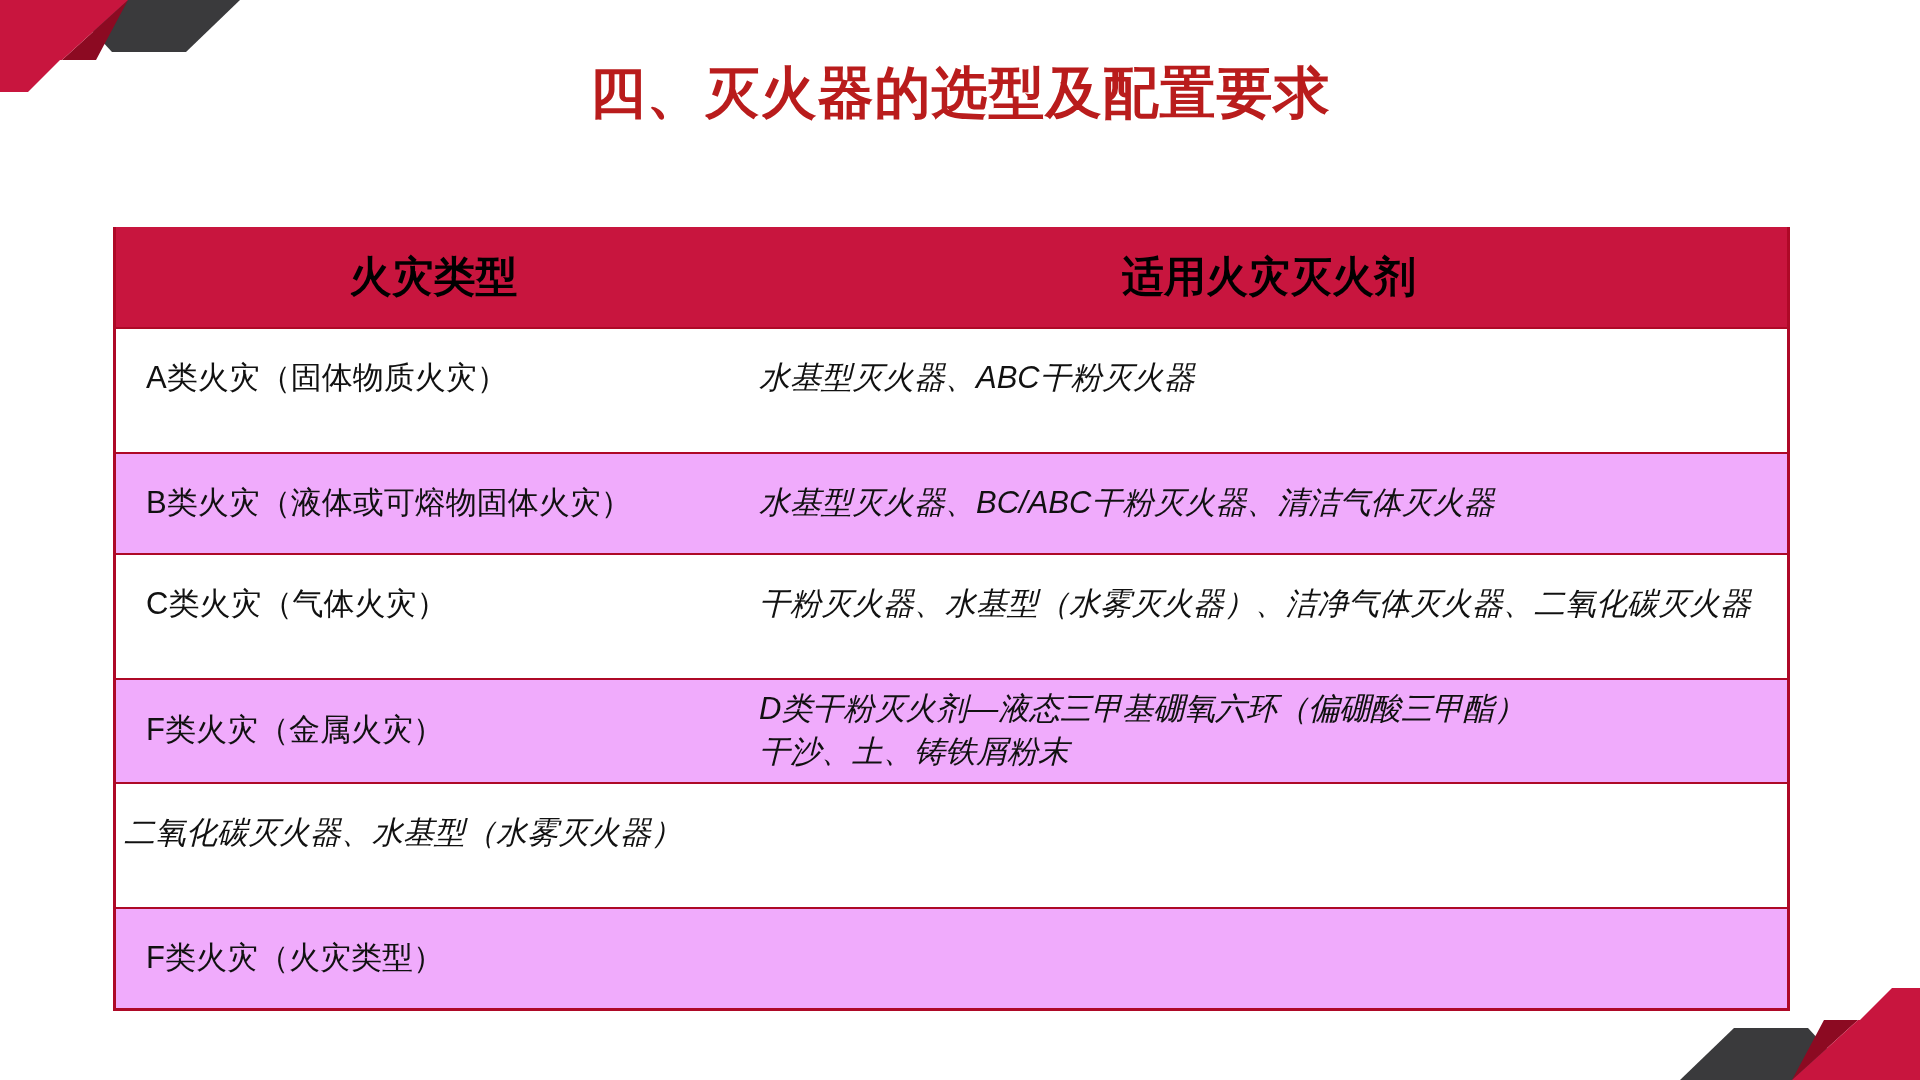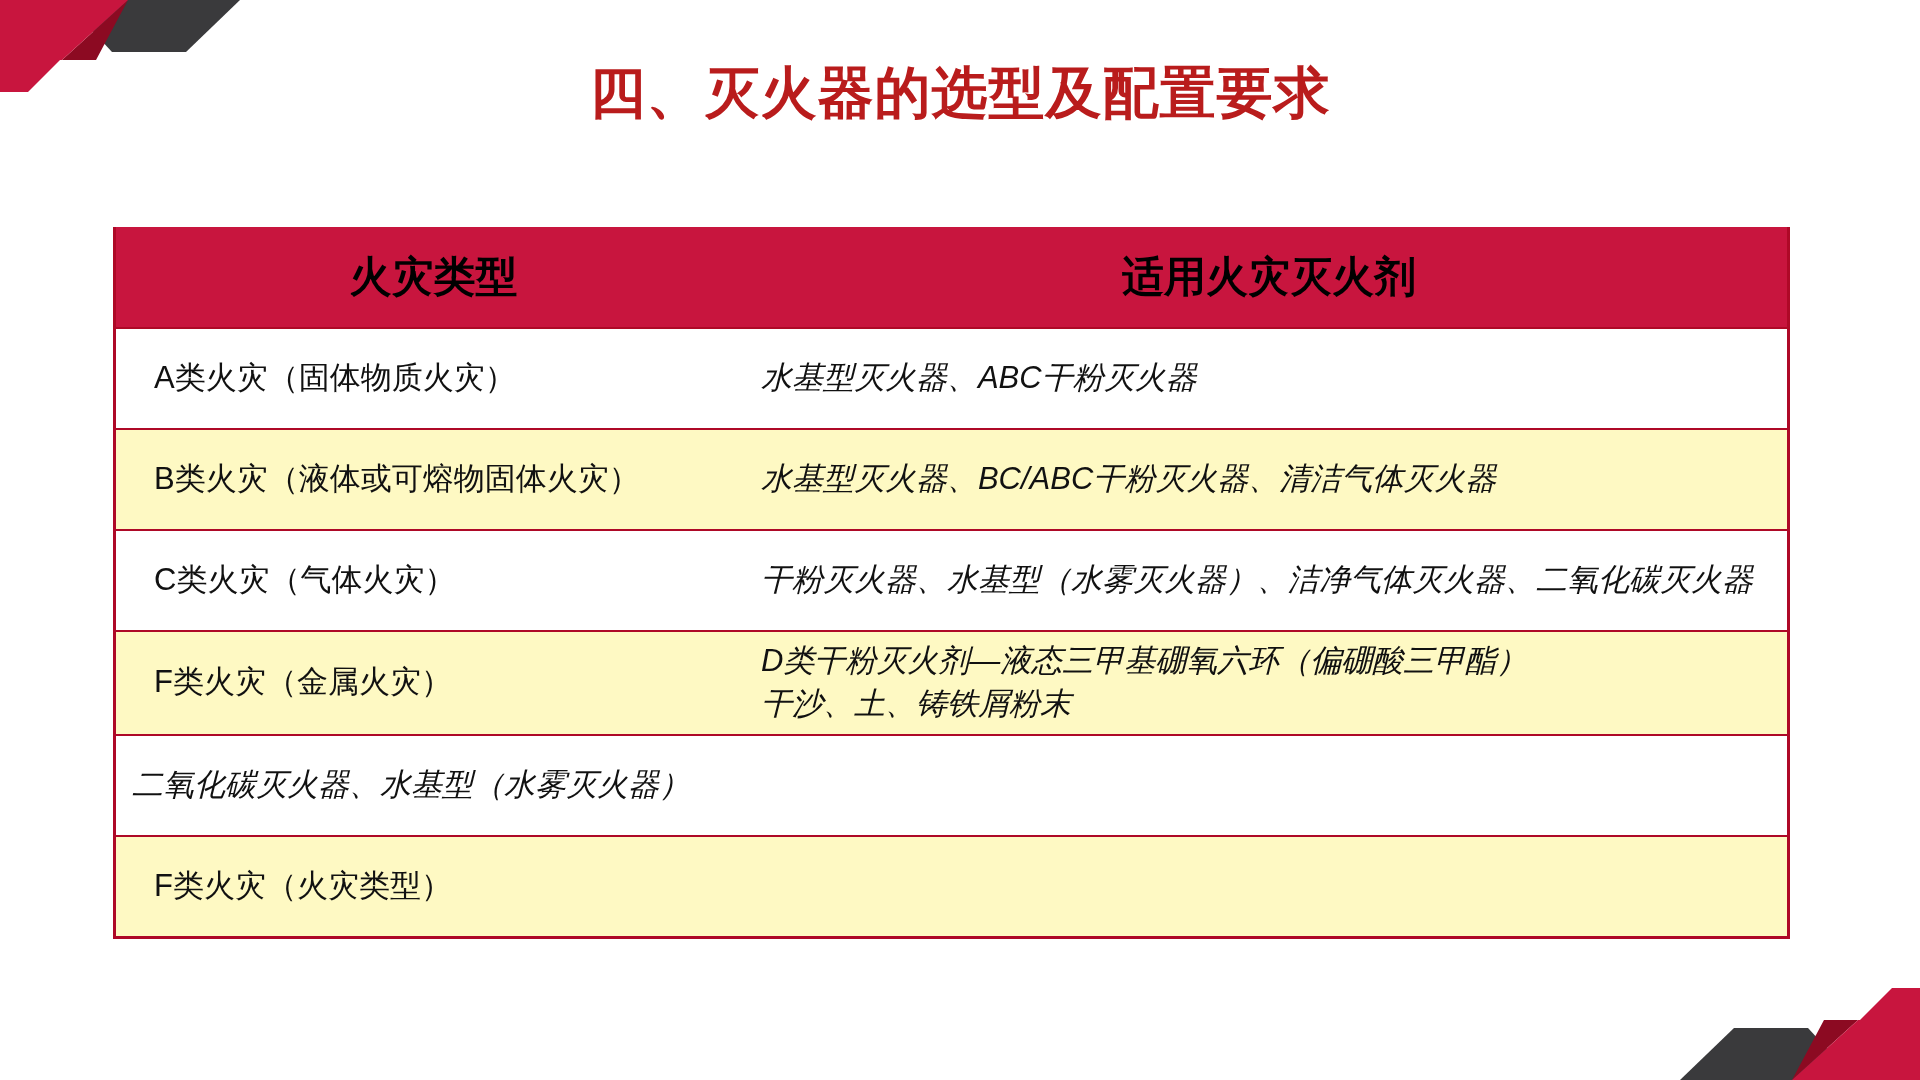--- a/index.html
+++ b/index.html
@@ -49,24 +49,24 @@
     font-size:42px;
   }
   .th-1 { width:38%; }
   .th-2 { width:62%; }
 
   .trow {
     display:flex;
     align-items:center;
     min-height:101px;
     border-top:2px solid #ae0927;
-    padding:8px 8px;
+    padding:8px 0;
   }
   .row--white { background:#ffffff; }
-  .row--pink  { background:#fef9c3; }
+  .row--pink  { background:#f0abfc;margin-top:24px; }
 
   .cell {
     font-size:31px;
     line-height:1.38;
     color:#111111;
     white-space:pre-line;
   }
   .cell-type  { width:38%; padding-left:30px; padding-right:34px; }
   .cell-agent { width:62%; padding-left:8px;  padding-right:6px;font-style:italic; }
 </style>

